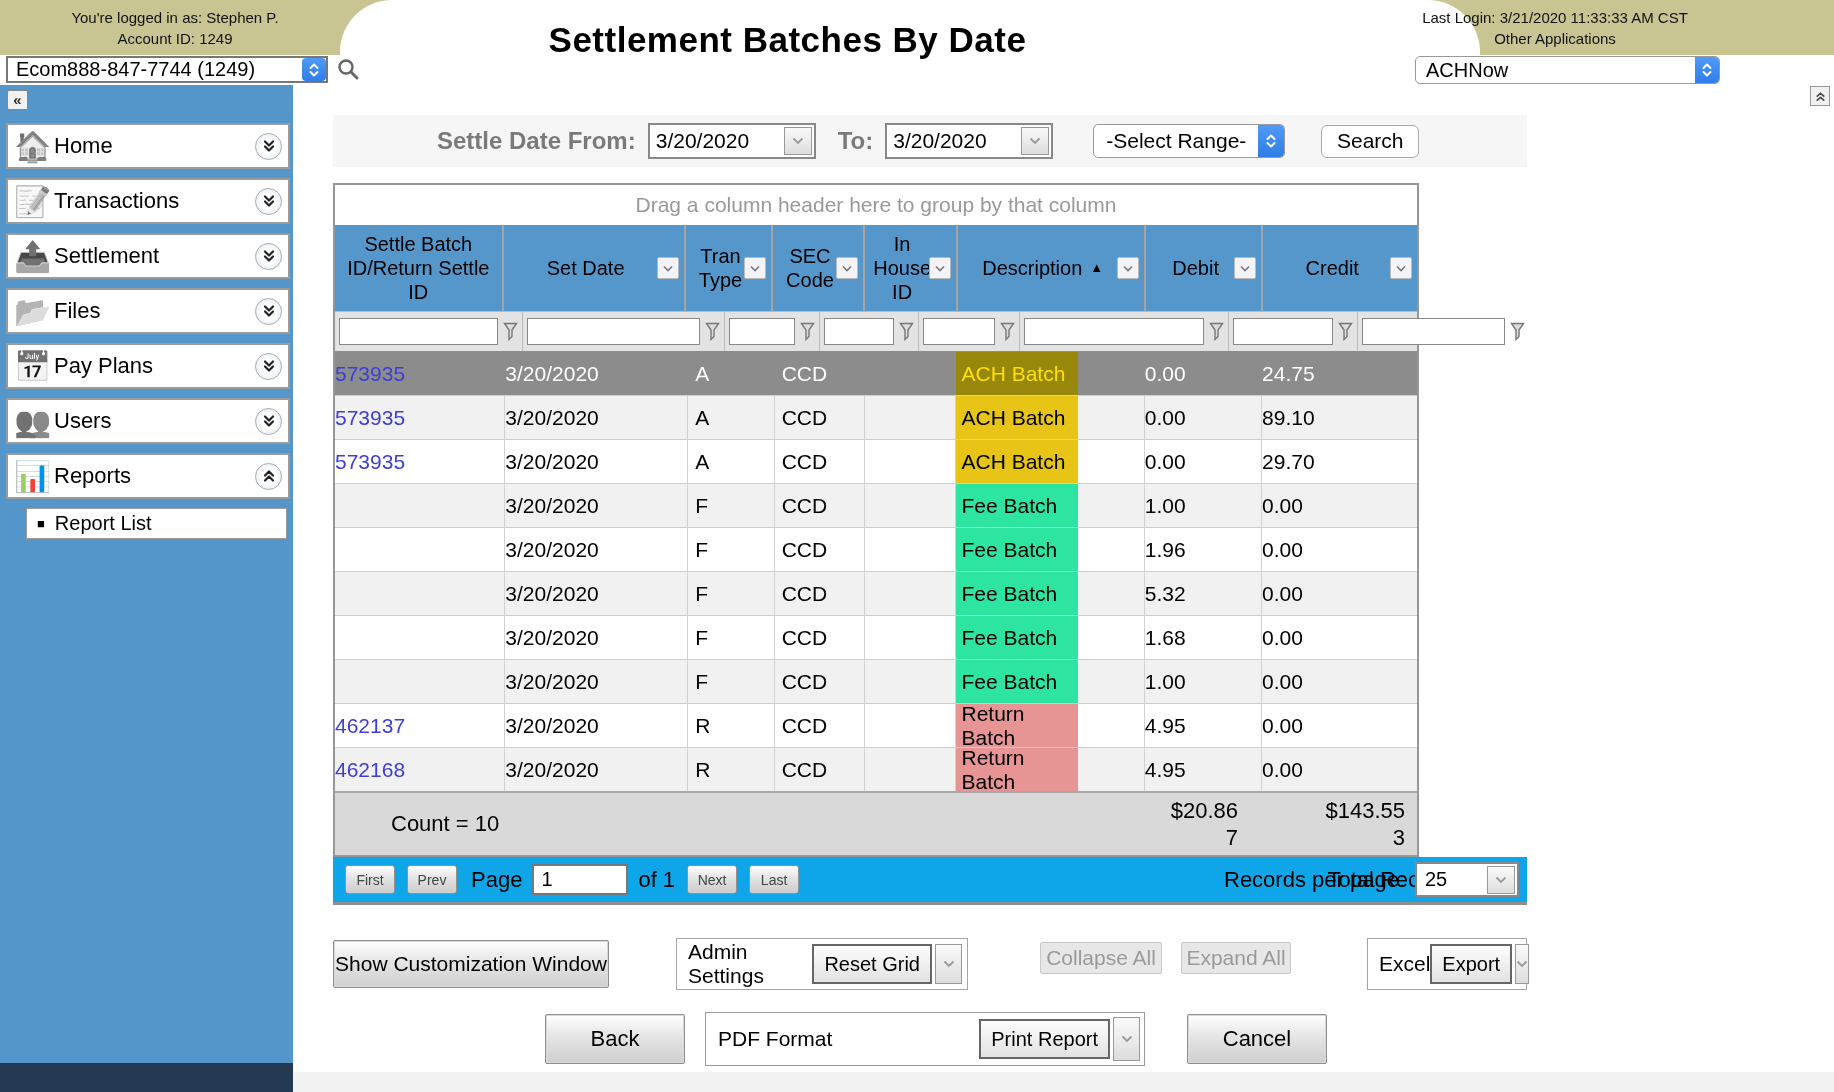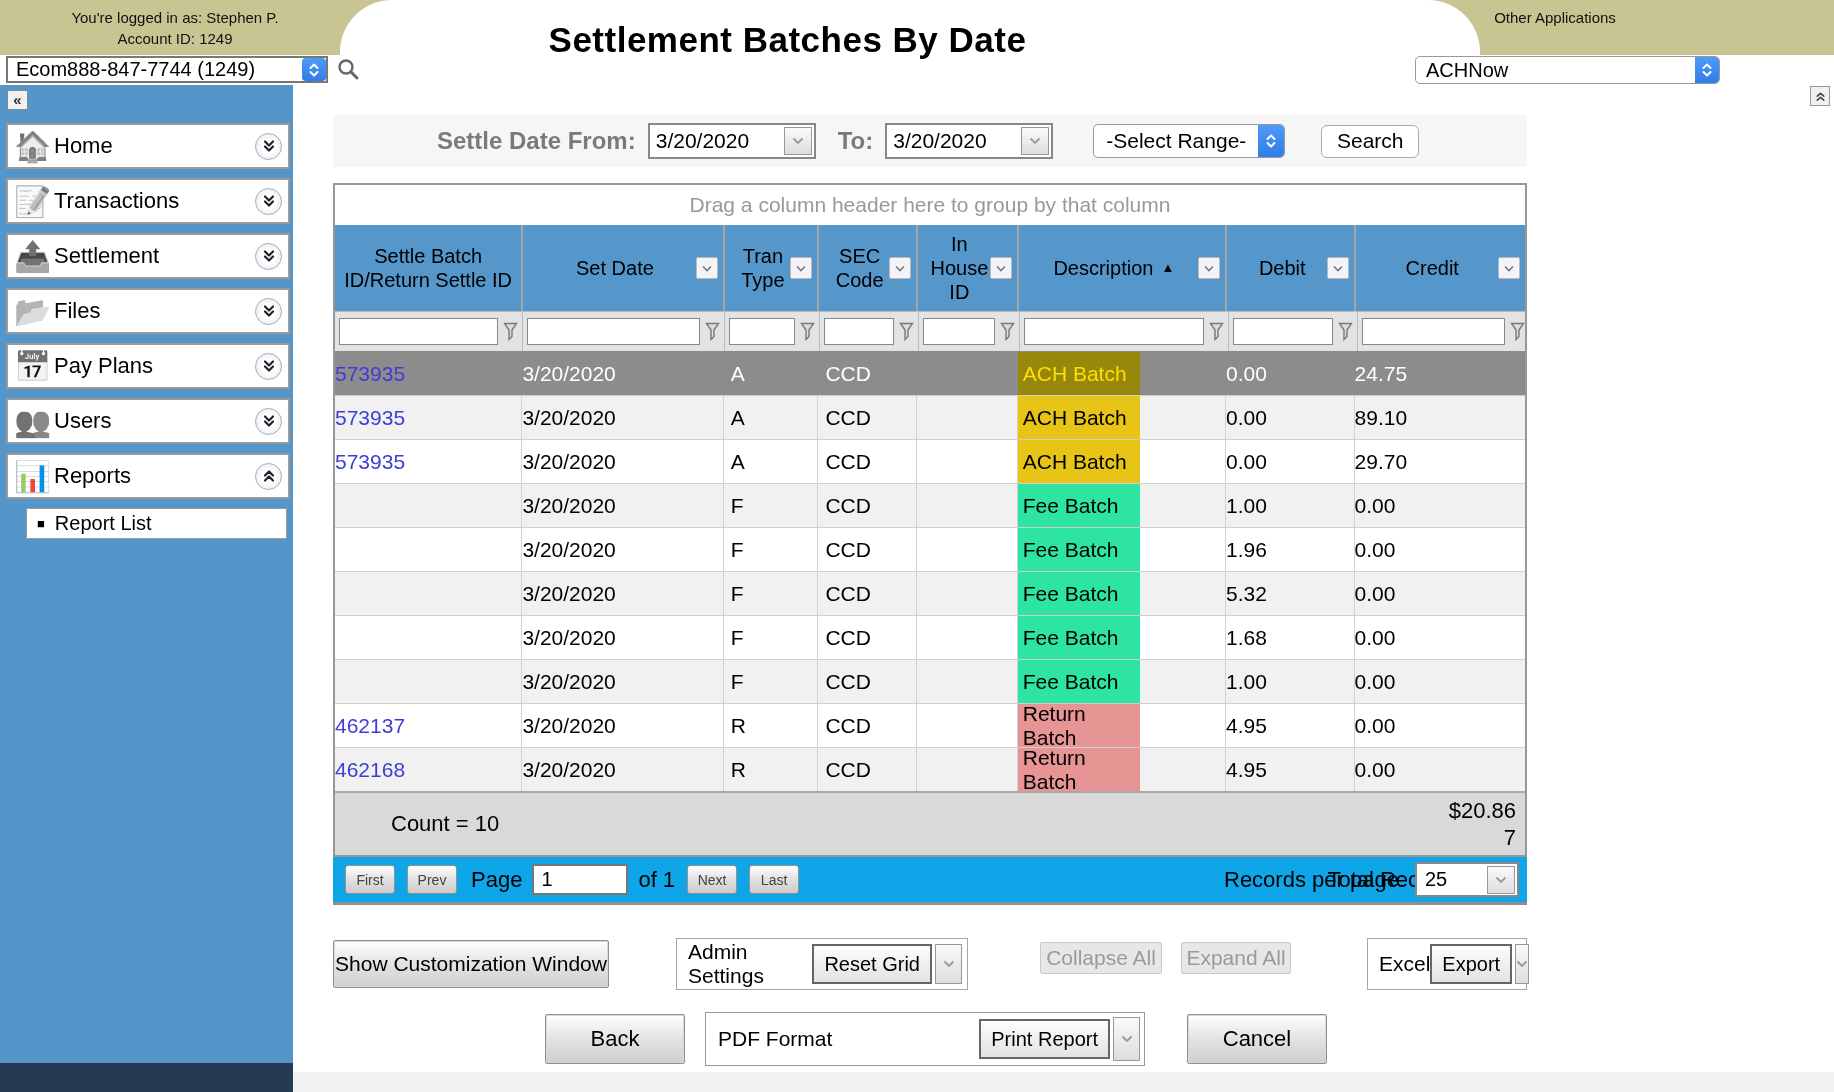--- a/index.html
+++ b/index.html
@@ -46,21 +46,21 @@
   .to-label { margin-left:22px; }
   .date-box { margin-left:12px; width:168px; height:36px; border:2px solid #888; background:#fff; display:flex; align-items:center; }
   .date-box input { flex:1; min-width:0; border:none; outline:none; font-size:21px; padding-left:6px; font-family:inherit; background:transparent; }
   .sq-vbtn { width:28px; height:28px; margin-right:2px; background:linear-gradient(#fafafa,#ddd); border:1px solid #999; display:flex; align-items:center; justify-content:center; }
   .range-select { margin-left:40px; width:192px; height:34px; border:1px solid #999; border-radius:5px; background:#fff; display:flex; align-items:center; overflow:hidden; }
   .range-select .sel-text { flex:1; font-size:21px; padding-left:12px; }
   .range-select .mac-stepper { width:26px; border-radius:0 4px 4px 0; }
   .search-btn { margin-left:36px; width:98px; height:33px; background:#fff; border:1px solid #aaa; border-radius:6px; font-size:21px; font-family:inherit; }
 
   
-  .grid { position:absolute; left:333px; top:183px; width:1194px; border:2px solid #979797; background:#0ea5e9; }
+  .grid { position:absolute; left:333px; top:183px; width:1086px; border:2px solid #979797; background:#0ea5e9; }
   .group-row { height:40px; display:flex; align-items:center; justify-content:center; color:#999; font-size:21px; background:#fff; }
   .hrow { display:flex; height:86px; background:#5596cb; }
   .hcell { position:relative; border-left:2px solid #a5a5a5; display:flex; align-items:center; justify-content:center; text-align:center; font-size:20px; color:#000; padding:4px 24px 4px 8px; line-height:24px; }
   .hcell:first-child { border-left:none; padding-right:8px; }
   .fbtn { position:absolute; right:5px; top:50%; margin-top:-11px; width:22px; height:22px; background:#f3f3f8; border:1px solid #bbb; border-radius:2px; display:flex; align-items:center; justify-content:center; }
   .sort-asc { font-size:13px; margin-left:8px; color:#000; }
   .frow { display:flex; height:40px; background:#e3e3e3; border-top:1px solid #bbb; }
   .fcell { border-left:1px solid #bbb; display:flex; align-items:center; padding:0 4px; }
   .fcell:first-child { border-left:none; }
   .fcell input { flex:1; min-width:0; height:27px; border:1.5px solid #888; font-size:18px; padding:0 4px; font-family:inherit; }
@@ -120,20 +120,21 @@
 
 <div class="page">
 
   <div class="khaki-band"></div>
   <div class="white-notch"></div>
   <div class="hdr-left">
     <div>You're logged in as: Stephen P.</div>
     <div>Account ID: 1249</div>
   </div>
   <div class="hdr-right">
+    <div>Last Login: 3/21/2020 11:33:33 AM CST</div>
     <div>Other Applications</div>
   </div>
   <div class="page-title">Settlement Batches By Date</div>
 
   <div class="acct-select">
     <span class="sel-text">Ecom888-847-7744 (1249)</span>
     <span class="mac-stepper">
       <svg width="12" height="18" viewBox="0 0 12 18">
           <path d="M2.5 7 L6 3.5 L9.5 7" fill="none" stroke="#fff" stroke-width="2" stroke-linecap="round" stroke-linejoin="round"></path>
           <path d="M2.5 11 L6 14.5 L9.5 11" fill="none" stroke="#fff" stroke-width="2" stroke-linecap="round" stroke-linejoin="round"></path>
@@ -513,20 +514,24 @@
           <div class="dcell ar" style="width: 129px;">4.95</div>
           <div class="dcell ar" style="width: 172px;">0.00</div>
         </div>
       </div>
     <div class="tfoot">
       <div class="tf-count" style="width:389px;">Count = 10</div>
       <div style="flex:1;"></div>
       <div class="tf-amt" style="width:129px; padding-right:9px;">
         <div>$20.86</div>
         <div>7</div>
+      </div>
+      <div class="tf-amt" style="width:170px; padding-right:12px;">
+        <div>$143.55</div>
+        <div>3</div>
       </div>
     </div>
   </div>
 
   <div class="pager">
     <button class="pg-btn">First</button>
     <button class="pg-btn">Prev</button>
     <span class="pg-label">Page</span>
     <input class="pg-input" type="text" value="1" style="">
     <span class="pg-of">of 1</span>

